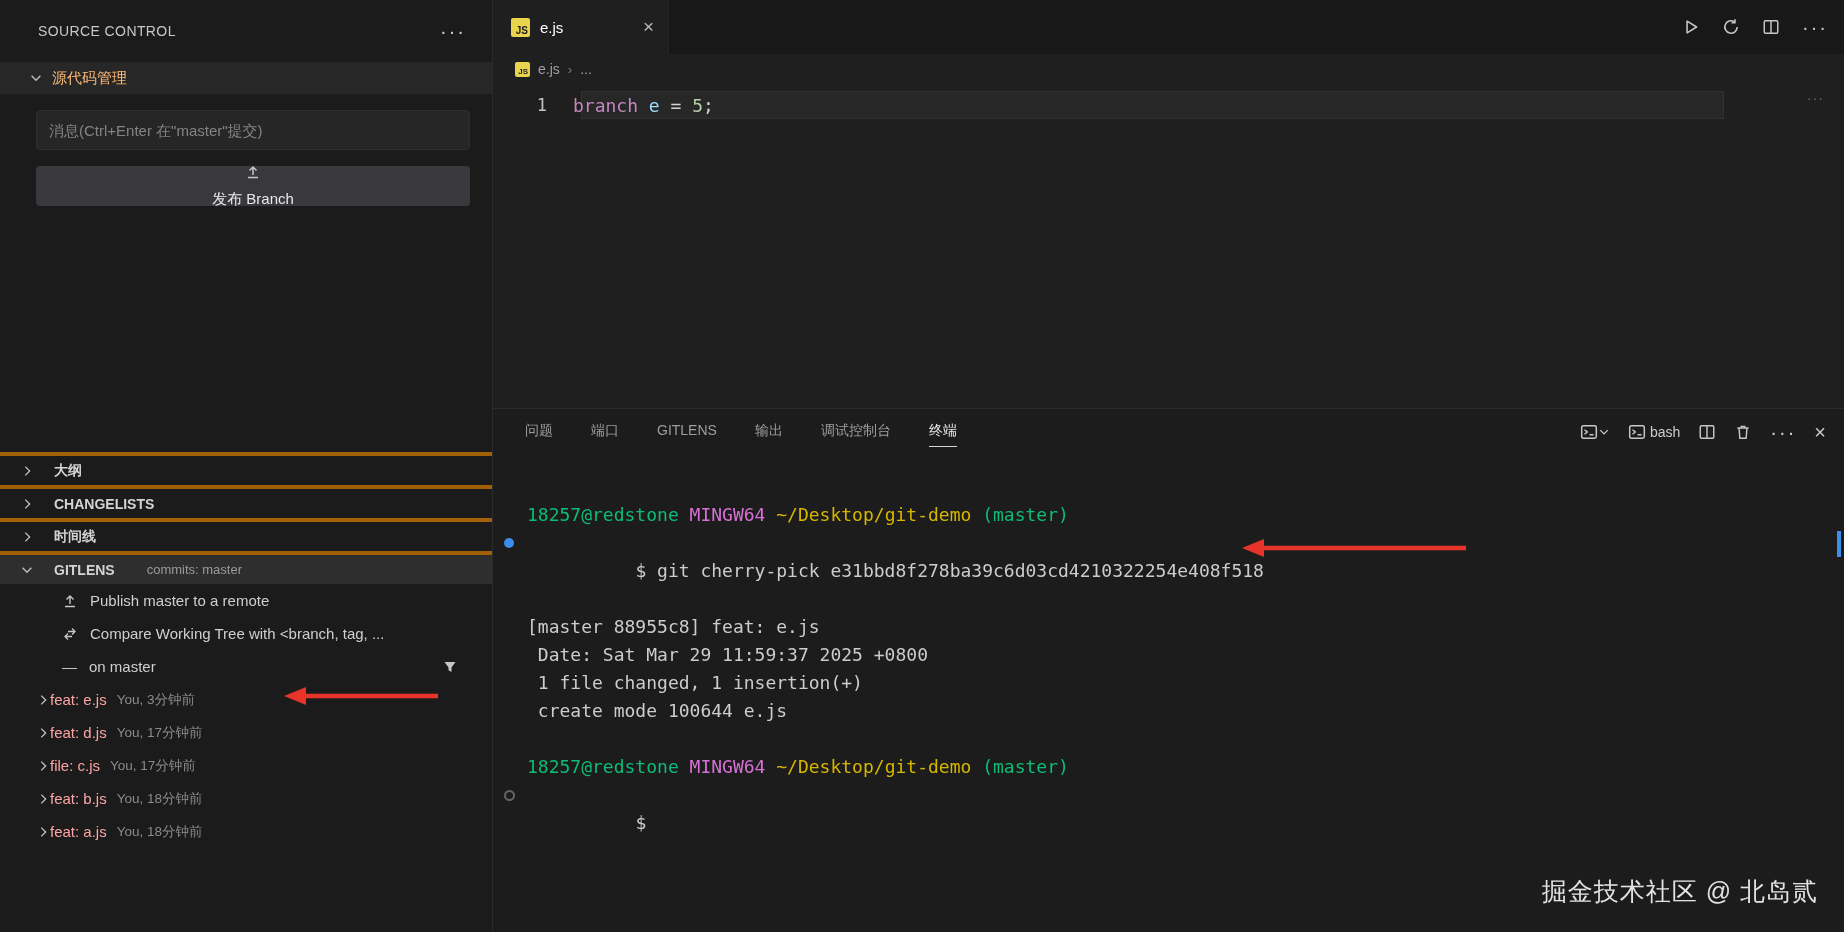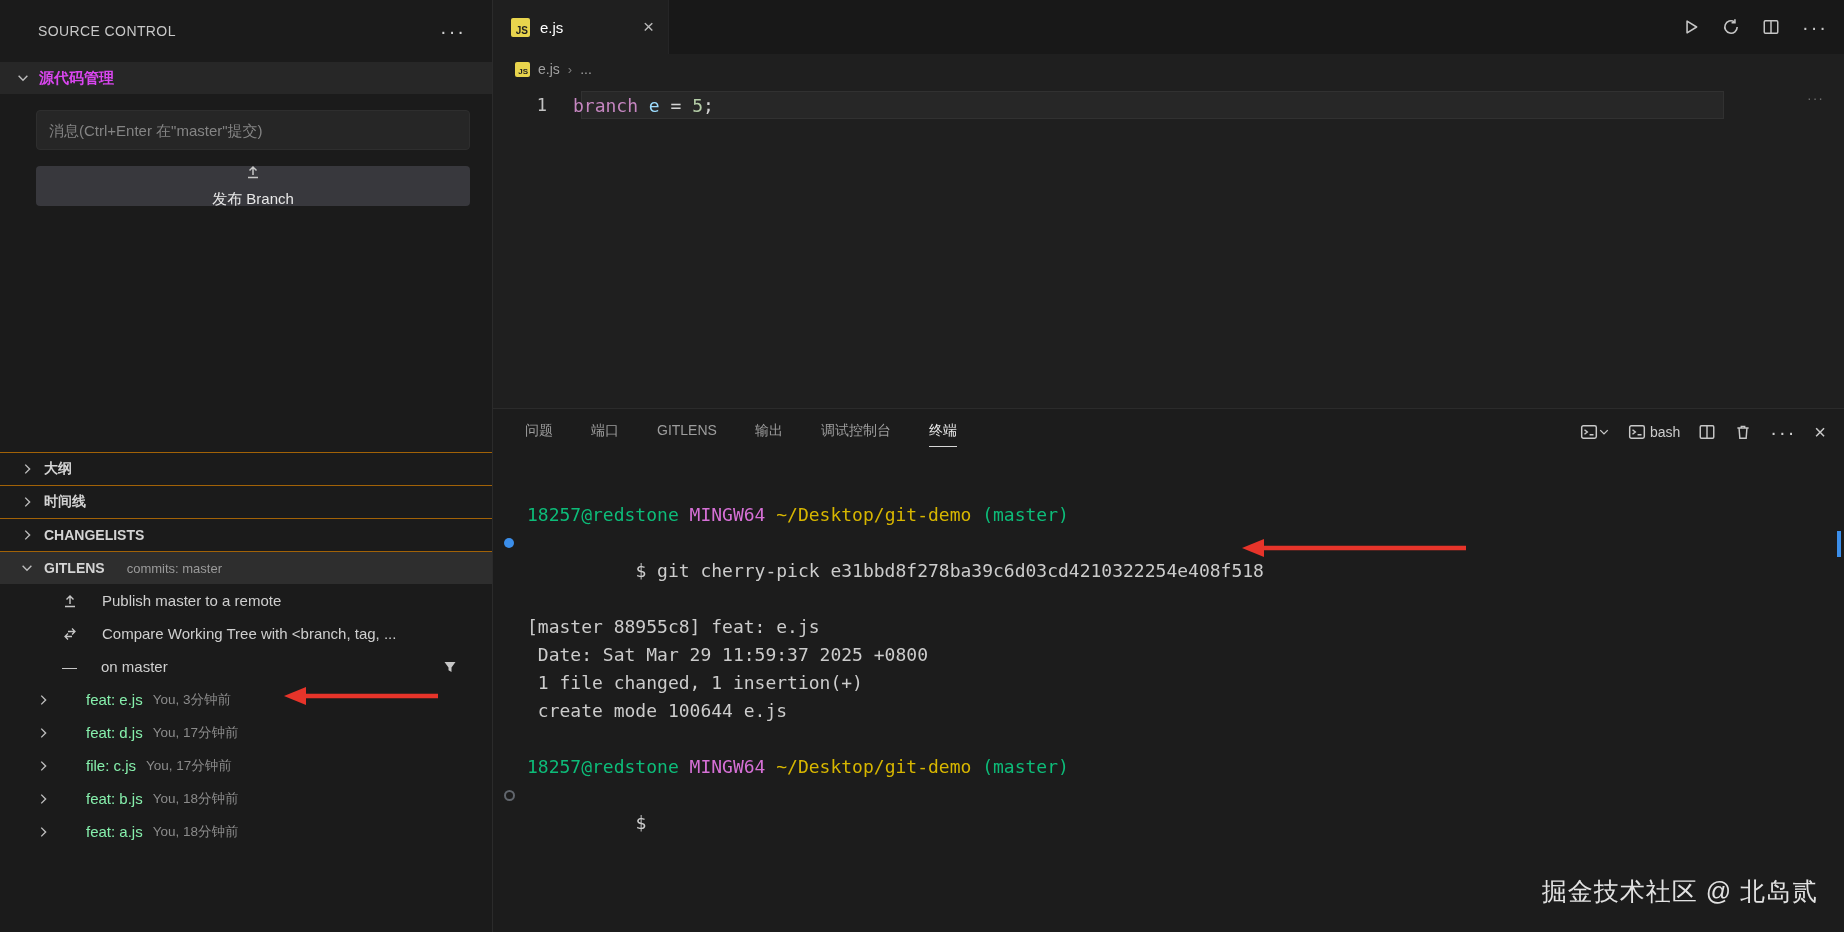--- a/index.html
+++ b/index.html
@@ -8,38 +8,38 @@
   .app { position:relative; width:1844px; height:932px; display:flex; background:#1f1f1f; }
 
   
   .sidebar { width:493px; min-width:493px; background:#1b1b1b; border-right:1px solid #2b2b2b;
     display:flex; flex-direction:column; }
   .sidebar-title { height:62px; display:flex; align-items:center; justify-content:space-between;
     padding:0 26px 0 38px; }
   .sidebar-title-text { font-size:14px; color:#c8c8c8; letter-spacing:.4px; }
   .more-dots { font-size:20px; letter-spacing:2px; color:#cfcfcf; cursor:pointer; line-height:10px; }
   .scm-header { height:32px; background:#272727; display:flex; align-items:center; gap:9px;
-    padding-left:16px; font-size:15px; font-weight:700; color:#d946ef; cursor:pointer; }
+    padding-left:29px; font-size:15px; font-weight:400; color:#fdba74; cursor:pointer; }
   .scm-body { padding:16px 22px 0 36px; }
   .commit-input { width:100%; height:40px; background:#262626; border:1px solid #2e2e2e; border-radius:4px;
     color:#cccccc; font-size:15px; padding:0 12px; font-family:"Liberation Sans",sans-serif; outline:none; }
   .commit-input::placeholder { color:#848484; }
   .publish-btn { margin-top:16px; width:100%; height:40px; background:#38383d; border:none; border-radius:4px;
     color:#e8e8e8; font-size:15px; display:flex; align-items:center; justify-content:center; gap:10px; cursor:pointer;
     font-family:"Liberation Sans",sans-serif;flex-direction:column; }
   .spacer { flex:1; }
   .bottom-tree { margin-bottom:84px; }
-  .tree-header { height:33px; display:flex; align-items:center; gap:10px; padding-left:20px;
-    font-size:14px; font-weight:700; color:#d4d4d4; border-top:1px solid #a16207; cursor:pointer; }
+  .tree-header { height:33px; display:flex; align-items:center; gap:20px; padding-left:20px;
+    font-size:14px; font-weight:700; color:#d4d4d4; border-top:4px solid #a16207; cursor:pointer; }
   .tree-header.selected { background:#2e2e2e; }
   .tree-header .detail { font-weight:400; font-size:13px; color:#9a9a9a; margin-left:12px; }
   .gl-row { height:33px; display:flex; align-items:center; color:#cfcfcf; font-size:15px; cursor:pointer; }
-  .gl-row.action { padding-left:62px; gap:24px; }
+  .gl-row.action { padding-left:62px; gap:12px; }
   .gl-row.commit { padding-left:36px; }
-  .gl-row.commit .commit-label { margin-left:36px; color:#86efac; }
+  .gl-row.commit .commit-label { color:#fca5a5; }
   .gl-row .meta { color:#8b8b8b; font-size:13.5px; margin-left:10px; }
   .gl-row .dash { color:#c6c6c6; font-size:15px; }
   .row-right { margin-left:auto; padding-right:34px; color:#c6c6c6; }
   .icon { display:inline-flex; color:#c6c6c6; }
   .chev { color:#bdbdbd; display:inline-flex; }
 
   
   .main { flex:1; display:flex; flex-direction:column; min-width:0; }
   .tabbar { height:54px; background:#181818; display:flex; align-items:stretch; }
   .tab { width:176px; background:#1f1f1f; display:flex; align-items:center; gap:10px; padding:0 14px 0 18px;
@@ -135,29 +135,29 @@
             </svg>
         </span>
         <span>大纲</span>
       </div>
       <div class="tree-header">
         <span class="chev">
           <svg class="ic" width="14" height="14" viewBox="0 0 16 16">
               <path d="M6 3l5 5-5 5" fill="none" stroke="currentColor" stroke-width="1.6"></path>
             </svg>
         </span>
+        <span>CHANGELISTS</span>
+      </div>
+      <div class="tree-header">
+        <span class="chev">
+          <svg class="ic" width="14" height="14" viewBox="0 0 16 16">
+              <path d="M6 3l5 5-5 5" fill="none" stroke="currentColor" stroke-width="1.6"></path>
+            </svg>
+        </span>
         <span>时间线</span>
-      </div>
-      <div class="tree-header">
-        <span class="chev">
-          <svg class="ic" width="14" height="14" viewBox="0 0 16 16">
-              <path d="M6 3l5 5-5 5" fill="none" stroke="currentColor" stroke-width="1.6"></path>
-            </svg>
-        </span>
-        <span>CHANGELISTS</span>
       </div>
       <div class="tree-header selected">
         <span class="chev">
           <svg class="ic" width="14" height="14" viewBox="0 0 16 16">
               <path d="M3 5.5l5 5 5-5" fill="none" stroke="currentColor" stroke-width="1.6"></path>
             </svg>
         </span>
         <span>GITLENS</span>
         <span class="detail">commits: master</span>
       </div>

